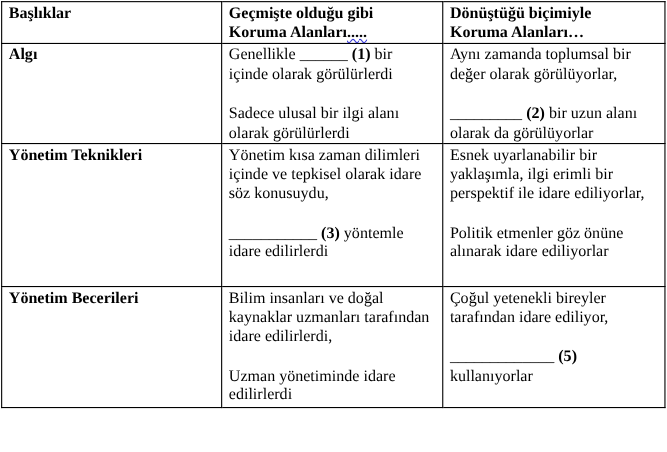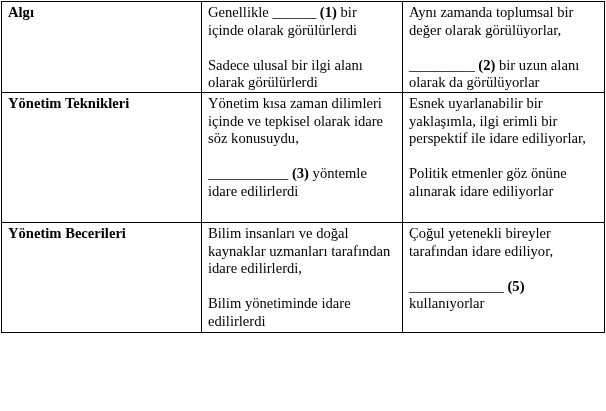--- a/index.html
+++ b/index.html
@@ -22,20 +22,31 @@
 </head>
 <body>
 
 <table>
   <colgroup>
       <col class="c1">
       <col class="c2">
       <col class="c3">
     </colgroup>
   <tbody>
+      <tr class="r0">
+    <td class="bold"><span>Başlıklar</span></td>
+    <td class="bold">
+      <div>Geçmişte olduğu gibi</div>
+      <div><span>Koruma Alanları</span><span class="wavy">.....</span></div>
+    </td>
+    <td class="bold">
+      <div>Dönüştüğü biçimiyle</div>
+      <div>Koruma Alanları…</div>
+    </td>
+  </tr>
 
   <tr class="r1">
     <td class="bold">Algı</td>
     <td>
       <div><span>Genellikle </span><span>______</span><span class="bold"> (1)</span><span> bir içinde olarak görülürlerdi</span></div>
       <div class="gap"></div>
       <div>Sadece ulusal bir ilgi alanı olarak görülürlerdi</div>
     </td>
     <td>
       <div>Aynı zamanda toplumsal bir değer olarak görülüyorlar,</div>
@@ -57,21 +68,21 @@
       <div>Politik etmenler göz önüne alınarak idare ediliyorlar</div>
     </td>
   </tr>
 
 
   <tr class="r4">
     <td class="bold">Yönetim Becerileri</td>
     <td>
       <div>Bilim insanları ve doğal kaynaklar uzmanları tarafından idare edilirlerdi,</div>
       <div class="gap"></div>
-      <div>Bilim yönetiminde idare edilirlerdi</div>
+      <div>Uzman yönetiminde idare edilirlerdi</div>
     </td>
     <td>
       <div>Çoğul yetenekli bireyler tarafından idare ediliyor,</div>
       <div class="gap"></div>
       <div><span>_____________</span><span class="bold"> (5)</span></div>
       <div>kullanıyorlar</div>
     </td>
   </tr>
 </tbody>
   </table>

